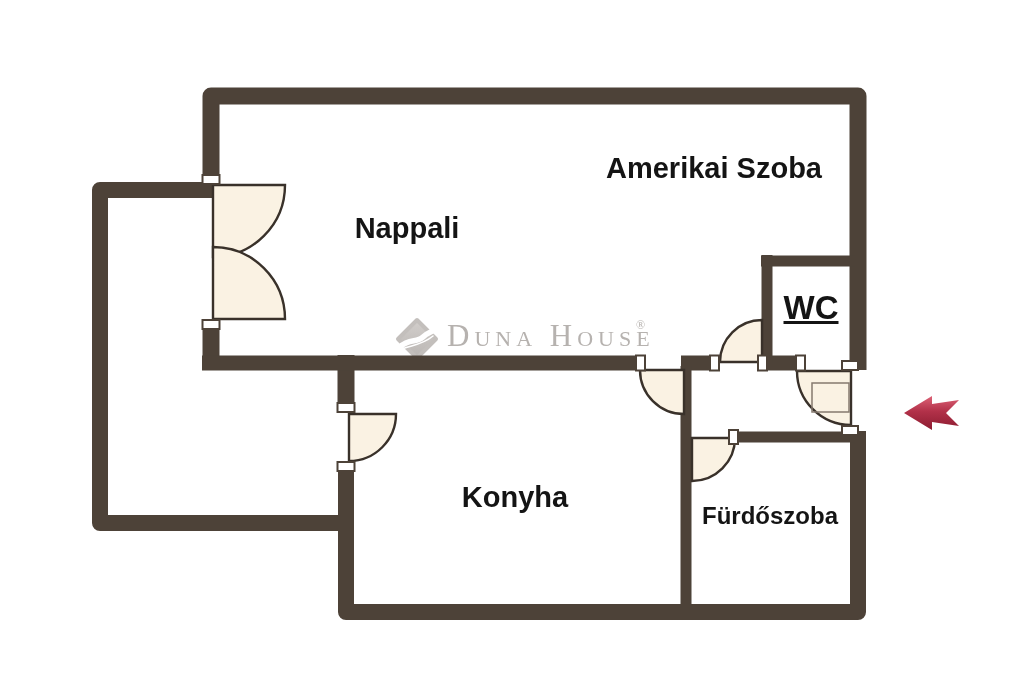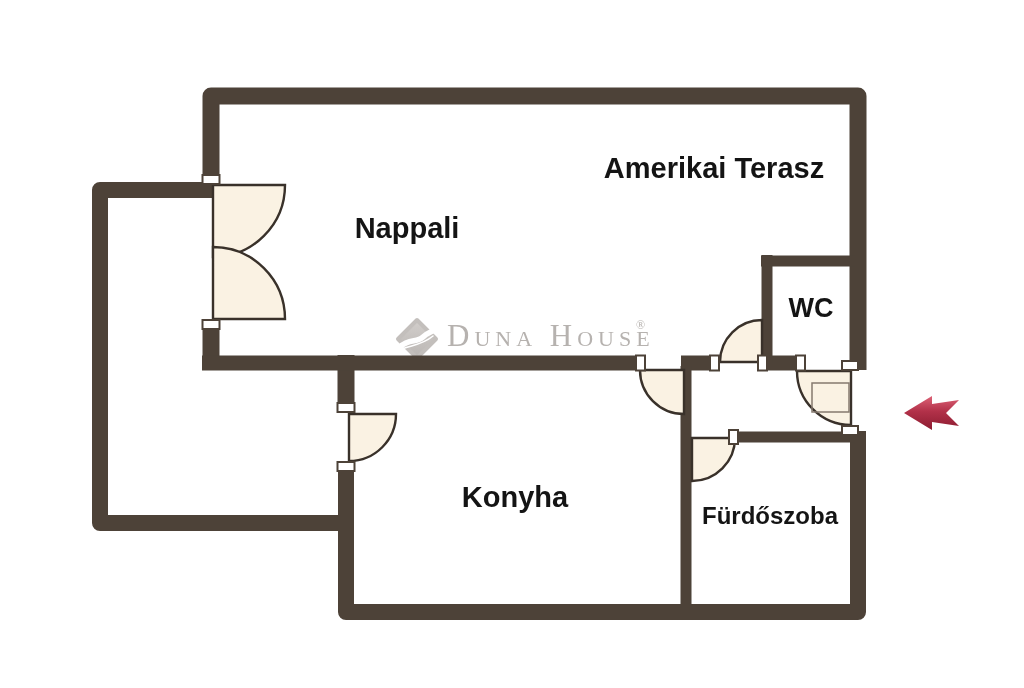--- a/index.html
+++ b/index.html
@@ -1,21 +1,21 @@
 <!DOCTYPE html>
 <html><head>
 <meta charset="utf-8">
 <style>
   html,body{margin:0;padding:0;background:#ffffff;}
   #stage{position:relative;width:1024px;height:688px;background:#ffffff;overflow:hidden;
          font-family:"Liberation Sans",sans-serif;}
   #plan-svg{position:absolute;left:0;top:0;z-index:2;}
   .room-label{position:absolute;transform:translate(-50%,-50%);z-index:3;
               font:700 29px "Liberation Sans",sans-serif;color:#141414;white-space:nowrap;}
-  .room-label.mid{font-size:27px;}
+  .room-label.mid{font-size:33px;text-decoration:underline;}
   .room-label.small{font-size:24px;}
   .wm-text{position:absolute;left:447px;top:318px;z-index:1;
            font-family:"Liberation Serif",serif;font-variant:small-caps;font-weight:400;
            font-size:31px;letter-spacing:5px;color:#b6b2af;white-space:nowrap;}
   .wm-reg{position:absolute;left:636px;top:318px;z-index:1;
           font:400 12px "Liberation Serif",serif;color:#b6b2af;}
 </style>
 </head>
 <body>
 
@@ -79,18 +79,18 @@
       <rect x="758" y="355.5" width="9" height="15"></rect>
       <rect x="796" y="355.5" width="9" height="15"></rect>
       <rect x="729" y="430" width="9" height="14"></rect>
       <rect x="842" y="361" width="16" height="9"></rect>
       <rect x="842" y="426" width="16" height="9"></rect>
     </g>
 
     <polygon points="904,413 932,396 932,404 959,400 946,413 959,426 932,422 932,430" fill="url(#arrowGrad)"></polygon>
   </svg>
 
-  <div class="room-label" style="left:714px;top:168px">Amerikai Terasz</div>
+  <div class="room-label" style="left:714px;top:168px">Amerikai Szoba</div>
   <div class="room-label" style="left:407px;top:228px">Nappali</div>
   <div class="room-label mid" style="left:811px;top:308px">WC</div>
   <div class="room-label" style="left:515px;top:497px">Konyha</div>
   <div class="room-label small" style="left:770px;top:516px">Fürdőszoba</div>
 </div>
 
 </body></html>

